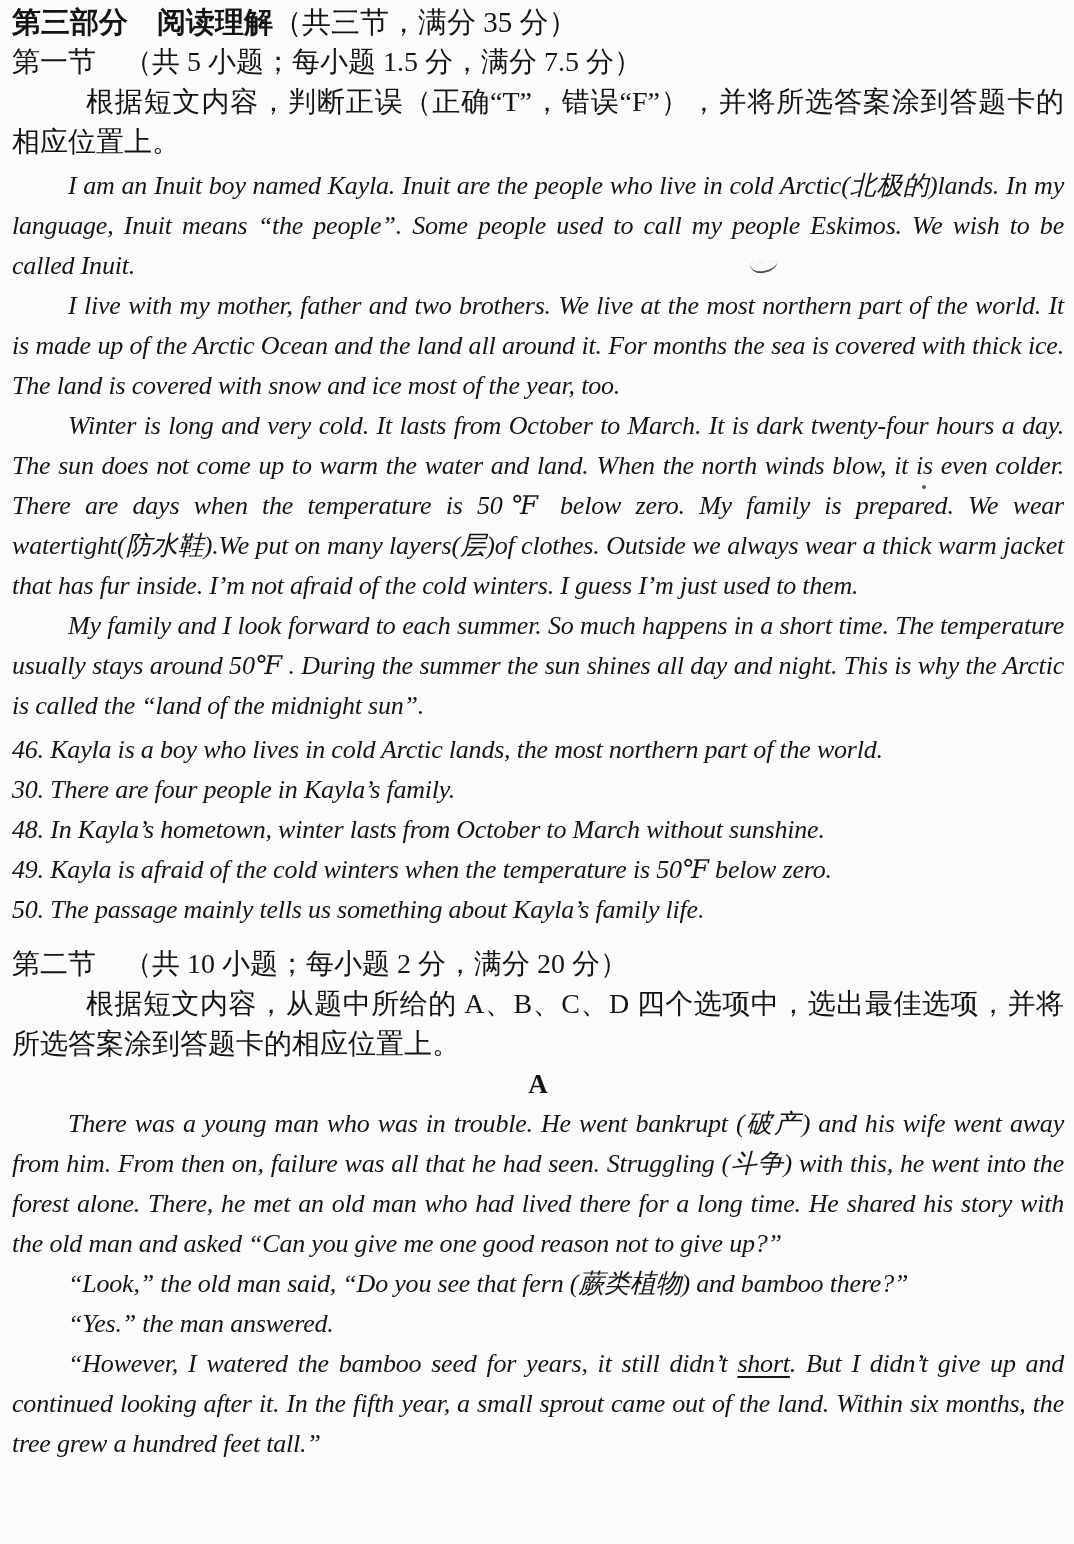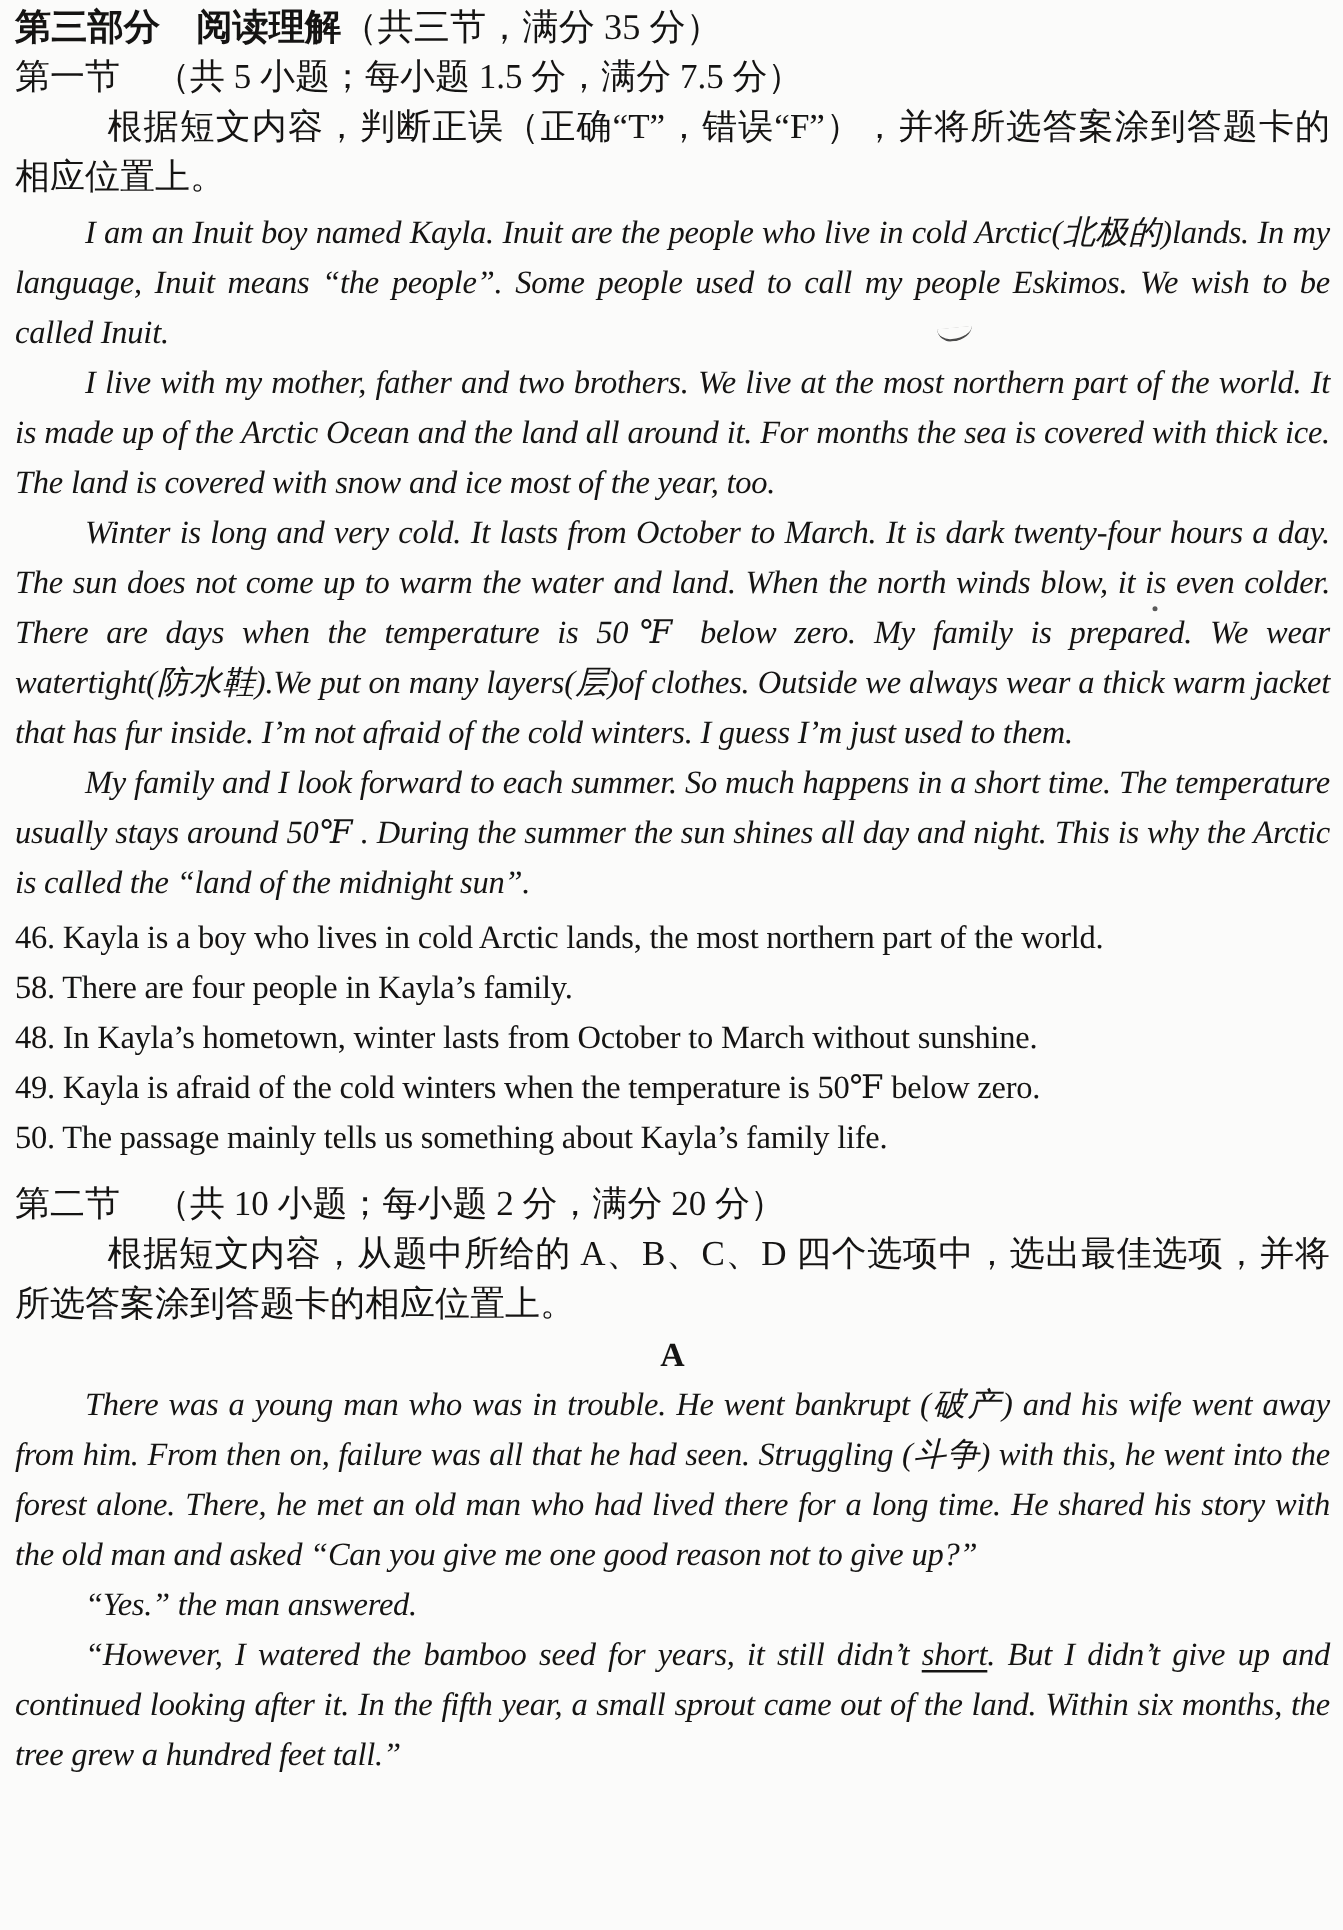--- a/index.html
+++ b/index.html
@@ -42,21 +42,21 @@
   .indent-cn { text-indent: 74px; }
   .passage { margin-top: 4px; }
   .tf-questions { margin-top: 4px; }
   .section2-heading { margin-top: 14px; }
   .passage-label {
     text-align: center;
     font-weight: bold;
     font-size: 27px;
     line-height: 40px;
   }
-  .q-line { white-space: normal; }
+  .q-line { white-space: normal; font-style: italic; }
   .q-num { display: inline; }
   .underlined {
     text-decoration: underline;
     text-underline-offset: 4px;
     text-decoration-thickness: 2px;
   }
   
   .artifact-swoosh {
     position: absolute;
     left: 750px;
@@ -90,34 +90,35 @@
 
   <div class="passage">
     <p class="en justify indent-en">I am an Inuit boy named Kayla. Inuit are the people who live in cold Arctic(北极的)lands. In my language, Inuit means “the people”. Some people used to call my people Eskimos. We wish to be called Inuit.</p>
     <p class="en justify indent-en">I live with my mother, father and two brothers. We live at the most northern part of the world. It is made up of the Arctic Ocean and the land all around it. For months the sea is covered with thick ice. The land is covered with snow and ice most of the year, too.</p>
     <p class="en justify indent-en">Winter is long and very cold. It lasts from October to March. It is dark twenty-four hours a day. The sun does not come up to warm the water and land. When the north winds blow, it is even colder. There are days when the temperature is 50℉  below zero. My family is prepared. We wear watertight(防水鞋).We put on many layers(层)of clothes. Outside we always wear a thick warm jacket that has fur inside. I’m not afraid of the cold winters. I guess I’m just used to them.</p>
     <p class="en justify indent-en">My family and I look forward to each summer. So much happens in a short time. The temperature usually stays around 50℉ . During the summer the sun shines all day and night. This is why the Arctic is called the “land of the midnight sun”.</p>
   </div>
 
   <div class="tf-questions">
     <p class="en q-line"><span class="q-num">46.</span> <span>Kayla is a boy who lives in cold Arctic lands, the most northern part of the world.</span></p>
-    <p class="en q-line"><span class="q-num">58.</span> <span>There are four people in Kayla’s family.</span></p>
+    <p class="en q-line"><span class="q-num">30.</span> <span>There are four people in Kayla’s family.</span></p>
     <p class="en q-line"><span class="q-num">48.</span> <span>In Kayla’s hometown, winter lasts from October to March without sunshine.</span></p>
     <p class="en q-line"><span class="q-num">49.</span> <span>Kayla is afraid of the cold winters when the temperature is 50℉ below zero.</span></p>
     <p class="en q-line"><span class="q-num">50.</span> <span>The passage mainly tells us something about Kayla’s family life.</span></p>
   </div>
 
   <p class="cn section2-heading">第二节　（共 10 小题；每小题 2 分，满分 20 分）</p>
 
   <p class="cn justify indent-cn">根据短文内容，从题中所给的 A、B、C、D 四个选项中，选出最佳选项，并将所选答案涂到答题卡的相应位置上。</p>
 
   <p class="passage-label">A</p>
 
   <div>
     <p class="en justify indent-en">There was a young man who was in trouble. He went bankrupt (破产) and his wife went away from him. From then on, failure was all that he had seen. Struggling (斗争) with this, he went into the forest alone. There, he met an old man who had lived there for a long time. He shared his story with the old man and asked “Can you give me one good reason not to give up?”</p>
+    <p class="en justify indent-en">“Look,” the old man said, “Do you see that fern (蕨类植物) and bamboo there?”</p>
     <p class="en justify indent-en">“Yes.” the man answered.</p>
     <p class="en justify indent-en"><span>“However, I watered the bamboo seed for years, it still didn’t </span><span class="underlined">short</span><span>. But I didn’t give up and continued looking after it. In the fifth year, a small sprout came out of the land. Within six months, the tree grew a hundred feet tall.”</span></p>
   </div>
 
   <div class="artifact-swoosh"></div>
   <div class="artifact-tick"></div>
 
 </div>
 
 </body></html>

